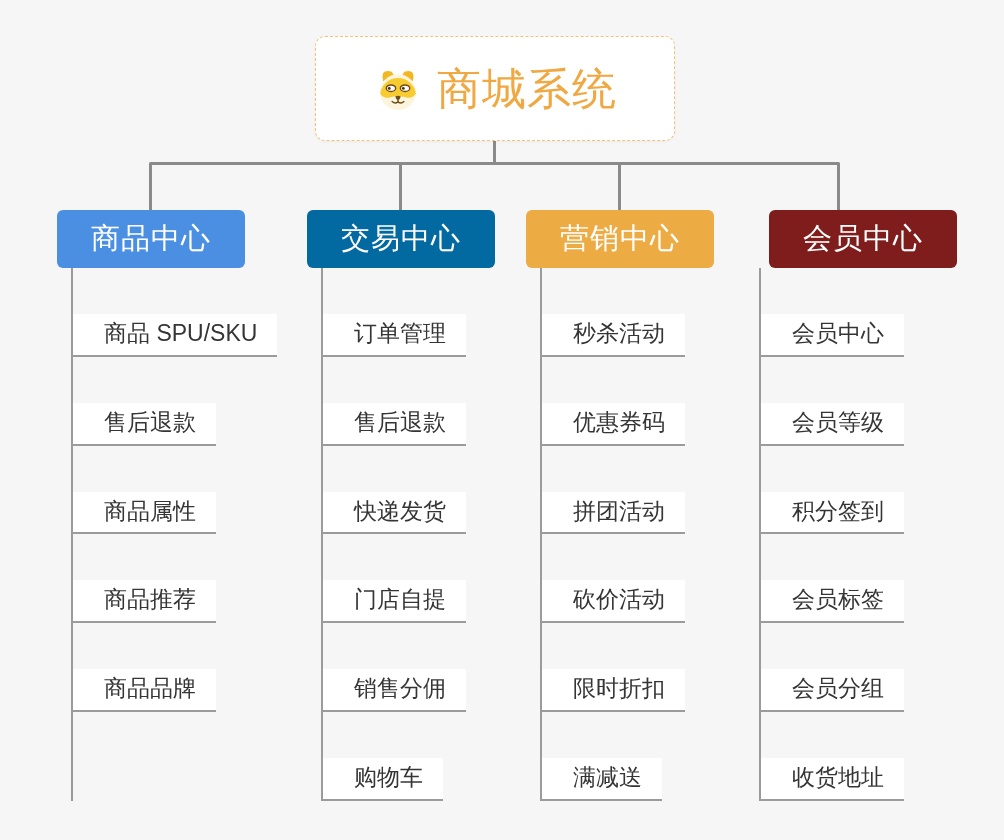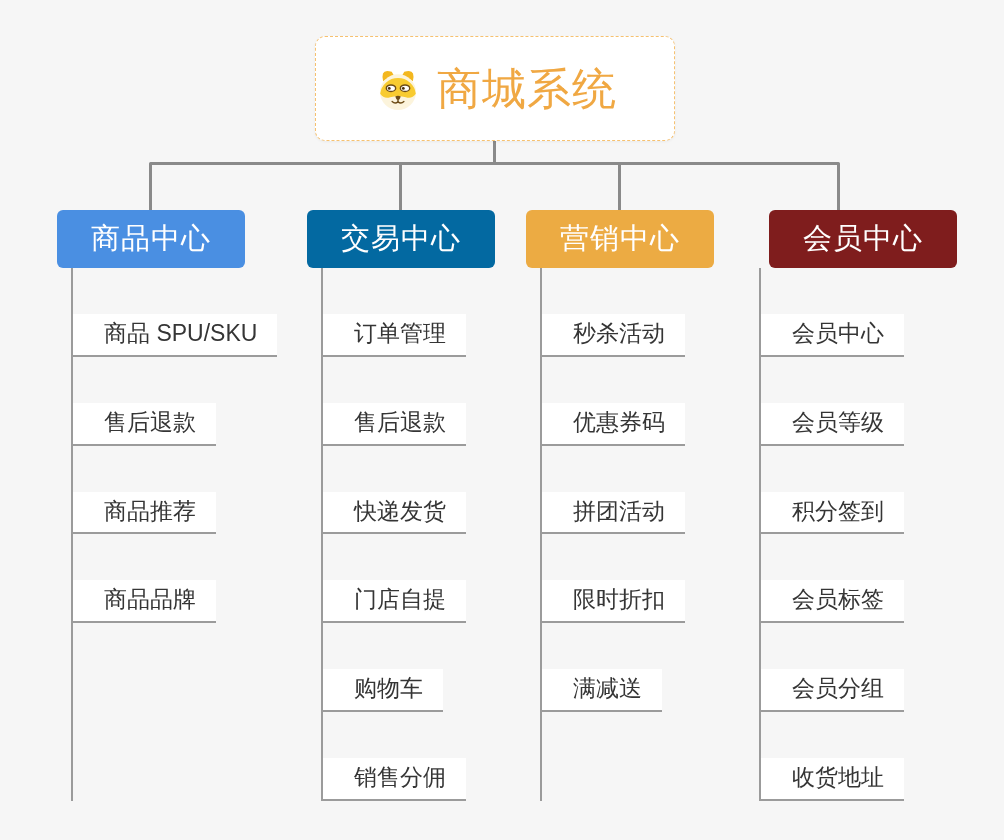--- a/index.html
+++ b/index.html
@@ -119,20 +119,23 @@
     <div class="hdr" style="background-color: rgb(74, 143, 226);">商品中心</div>
     <div class="vline"></div>
     <div class="items">
       <div class="slot">
           <div class="item">商品 SPU/SKU</div>
         </div>
       <div class="slot">
           <div class="item">售后退款</div>
         </div>
       <div class="slot">
+          <div class="item">商品属性</div>
+        </div>
+      <div class="slot">
           <div class="item">商品推荐</div>
         </div>
       <div class="slot">
           <div class="item">商品品牌</div>
         </div>
     </div>
   </div>
 
   <div class="branch" style="left:307px">
     <div class="hdr" style="background-color: #0369a1;">交易中心</div>
@@ -144,42 +147,45 @@
       <div class="slot">
           <div class="item">售后退款</div>
         </div>
       <div class="slot">
           <div class="item">快递发货</div>
         </div>
       <div class="slot">
           <div class="item">门店自提</div>
         </div>
       <div class="slot">
+          <div class="item">销售分佣</div>
+        </div>
+      <div class="slot">
           <div class="item">购物车</div>
-        </div>
-      <div class="slot">
-          <div class="item">销售分佣</div>
         </div>
     </div>
   </div>
 
   <div class="branch" style="left:526px">
     <div class="hdr" style="background-color: rgb(236, 171, 67);">营销中心</div>
     <div class="vline"></div>
     <div class="items">
       <div class="slot">
           <div class="item">秒杀活动</div>
         </div>
       <div class="slot">
           <div class="item">优惠券码</div>
         </div>
       <div class="slot">
           <div class="item">拼团活动</div>
         </div>
       <div class="slot">
+          <div class="item">砍价活动</div>
+        </div>
+      <div class="slot">
           <div class="item">限时折扣</div>
         </div>
       <div class="slot">
           <div class="item">满减送</div>
         </div>
     </div>
   </div>
 
   <div class="branch" style="left:745px">
     <div class="hdr" style="background-color: #7f1d1d; margin-left: 24px;">会员中心</div>

